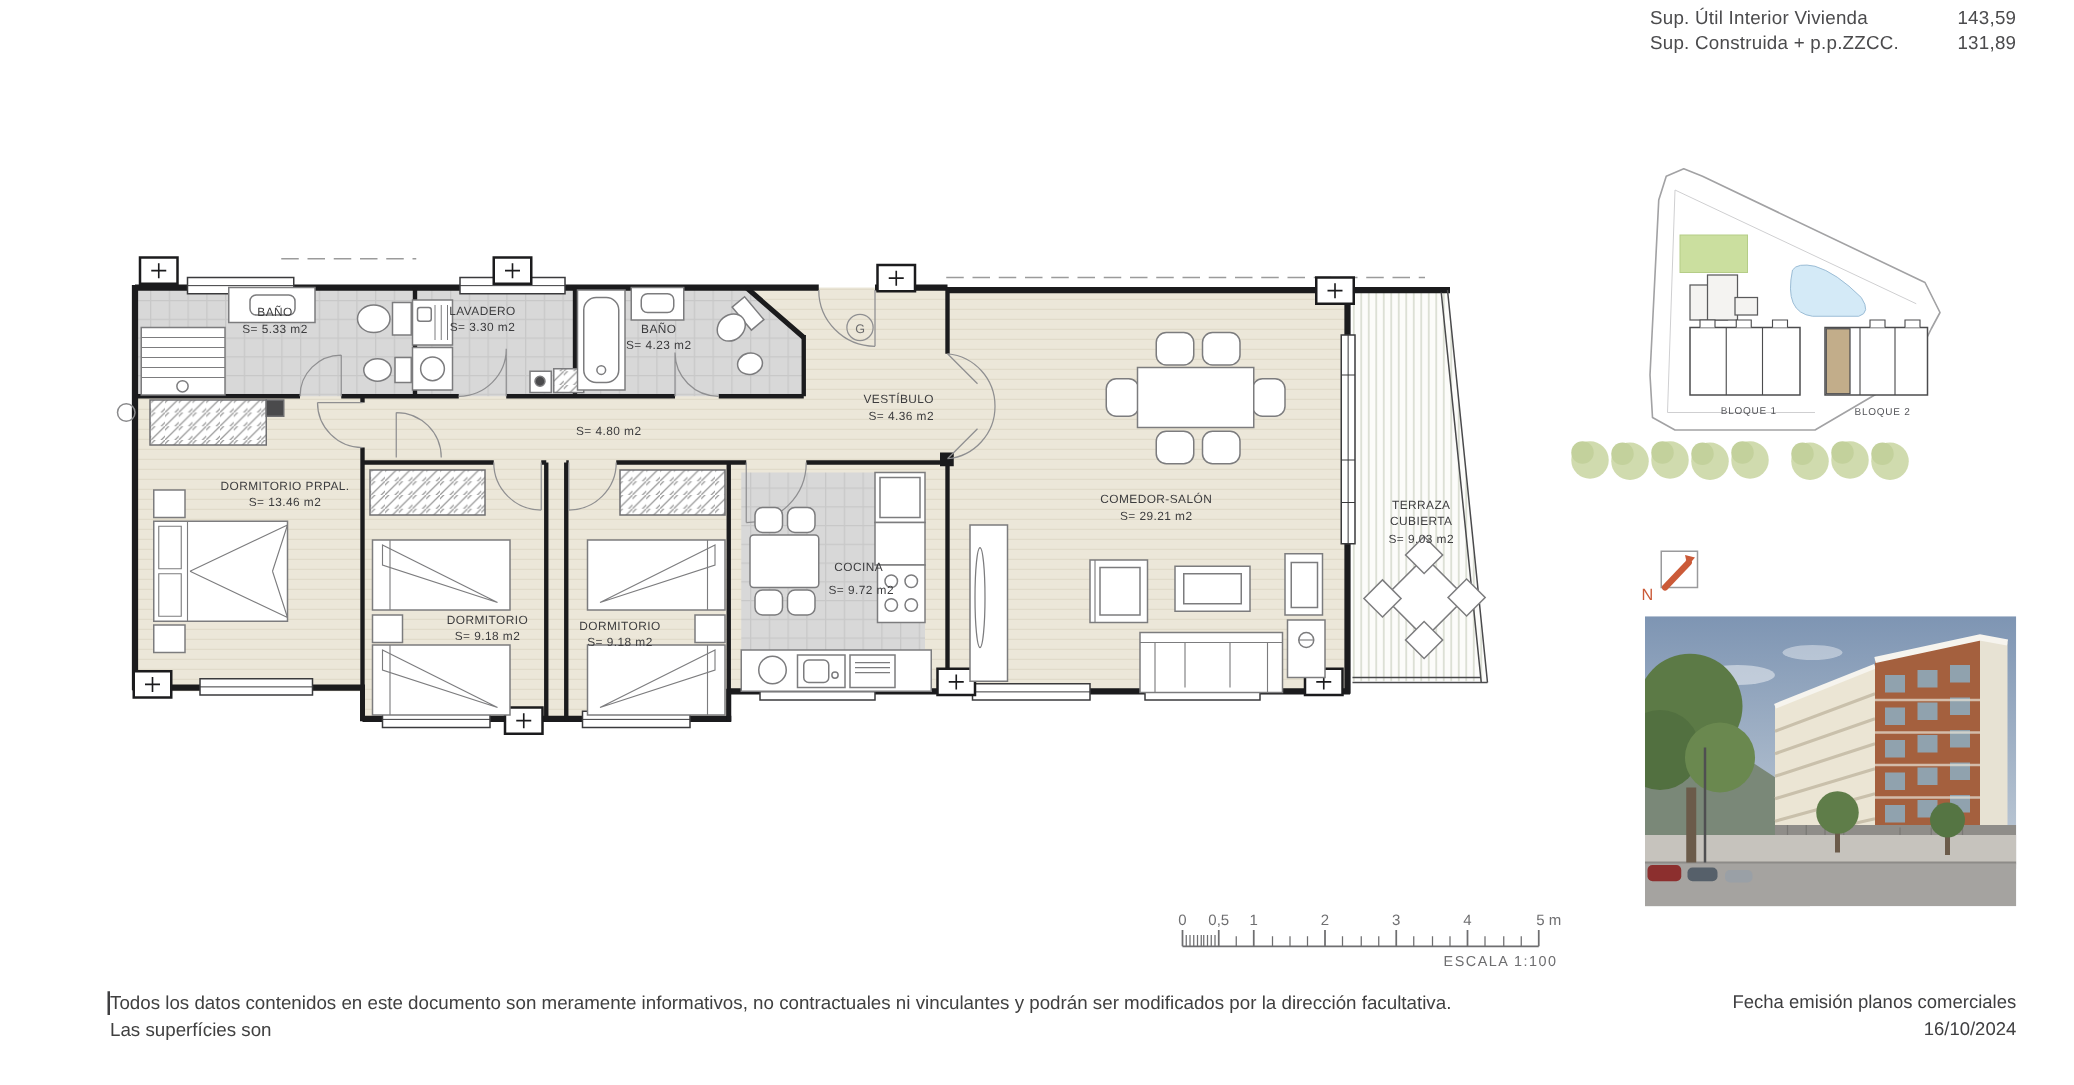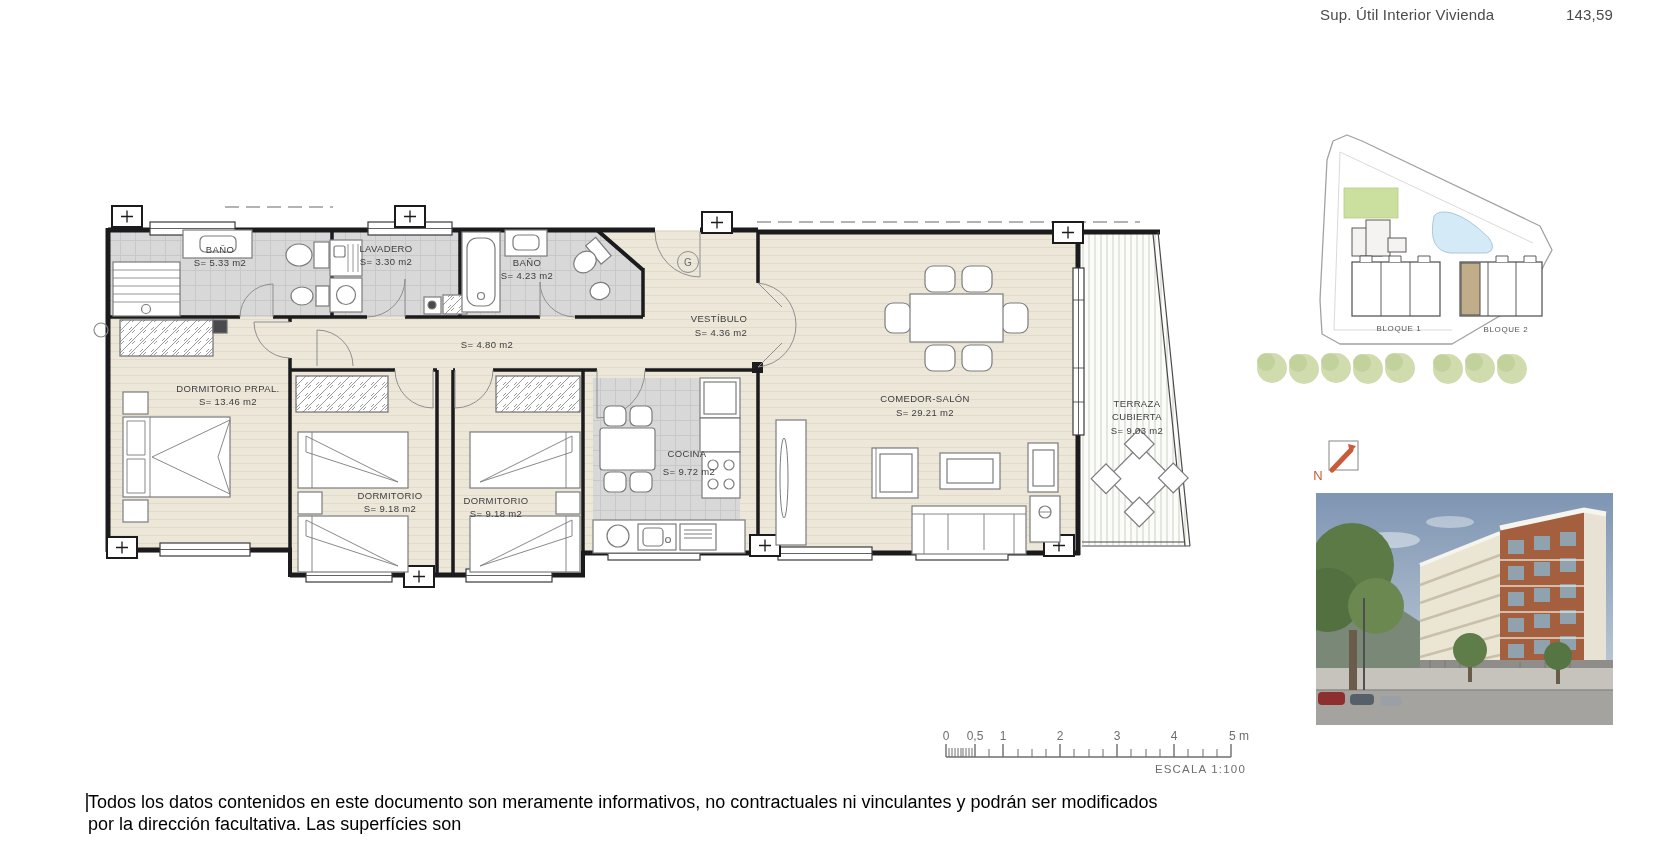--- a/index.html
+++ b/index.html
@@ -7,33 +7,37 @@
           font-family:"Liberation Sans",sans-serif;color:#3f3f41;}
   .hdr{position:absolute;left:1320px;top:5px;width:293px;font-size:15px;line-height:20px;color:#4b4b4d;}
   .hdr .row{display:flex;justify-content:space-between;letter-spacing:.2px;gap:20px;}
   svg{position:absolute;left:0;top:0;}
   .planlbl{font-size:9.5px;fill:#3c3c3e;letter-spacing:.35px;}
   .sitelbl{font-size:8px;fill:#55565a;letter-spacing:.6px;}
   .sclbl{font-size:12px;fill:#6e6e70;}
   .esclbl{font-size:11.5px;fill:#6e6e70;letter-spacing:1.2px;}
   .nlbl{font-size:13px;fill:#cb5a38;}
   .glbl{font-size:10px;fill:#6a6a6c;}
-  .foot{position:absolute;left:88px;top:792px;width:1085px;font-size:18px;line-height:21.5px;color:#000000;}
+  .foot{position:absolute;left:88px;top:792px;width:1085px;font-size:15px;line-height:21.5px;color:#404040;}
   .cursorbar{position:absolute;left:86px;top:793px;width:1.5px;height:19px;background:#3f3f41;}
   .fecha{position:absolute;right:46px;top:792px;text-align:right;font-size:14.8px;line-height:21.5px;color:#3f3f41;}
 </style>
 </head>
 <body>
 
 <div class="canvas">
 
   <div class="hdr">
     <div class="row">
       <span>Sup. Útil Interior Vivienda</span>
       <span>143,59</span>
+    </div>
+    <div class="row">
+      <span>Sup. Construida + p.p.ZZCC.</span>
+      <span>131,89</span>
     </div>
   </div>
 
   <svg width="1659" height="868" viewBox="0 0 1659 868">
     <defs>
       <pattern id="floorB" width="8" height="8" patternUnits="userSpaceOnUse">
         <rect width="8" height="8" fill="#ece7d9"></rect>
           <path d="M0,7.5 H8" stroke="#e1dbca" stroke-width="1"></path>
       </pattern>
       <pattern id="tileG" width="15" height="15" patternUnits="userSpaceOnUse">
@@ -419,14 +423,18 @@
         <text class="sclbl" x="1239" y="740">5 m</text>
       </g>
       <text class="esclbl" x="1246" y="773" text-anchor="end">ESCALA  1:100</text>
     </g>
   </svg>
 
   <div class="cursorbar"></div>
   <div class="foot">
     <div>Todos los datos contenidos en este documento son meramente informativos, no contractuales ni vinculantes y podrán ser modificados por la dirección facultativa. Las superfícies son</div>
   </div>
+  <div class="fecha">
+    <div>Fecha emisión planos comerciales</div>
+    <div>16/10/2024</div>
+  </div>
 
 </div>
 
 </body></html>

